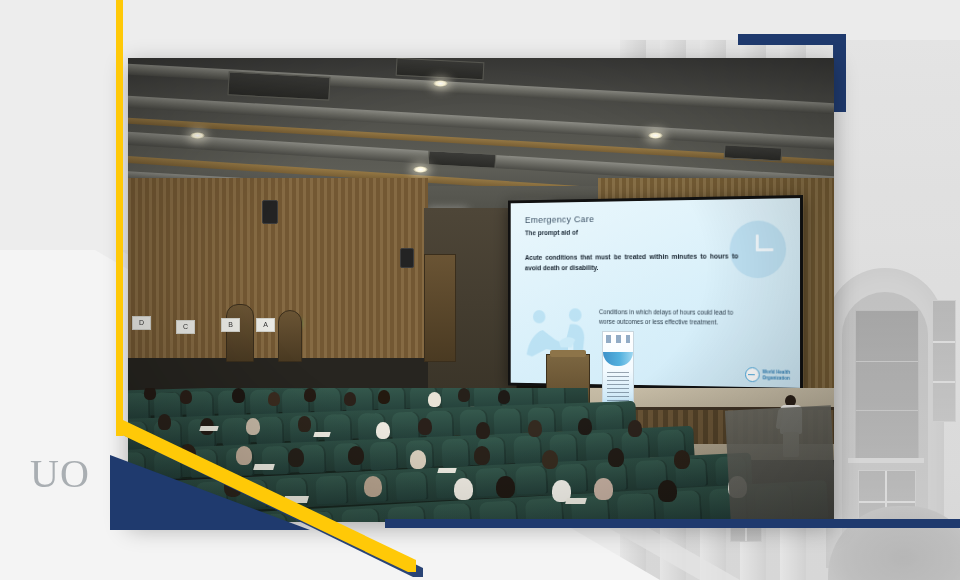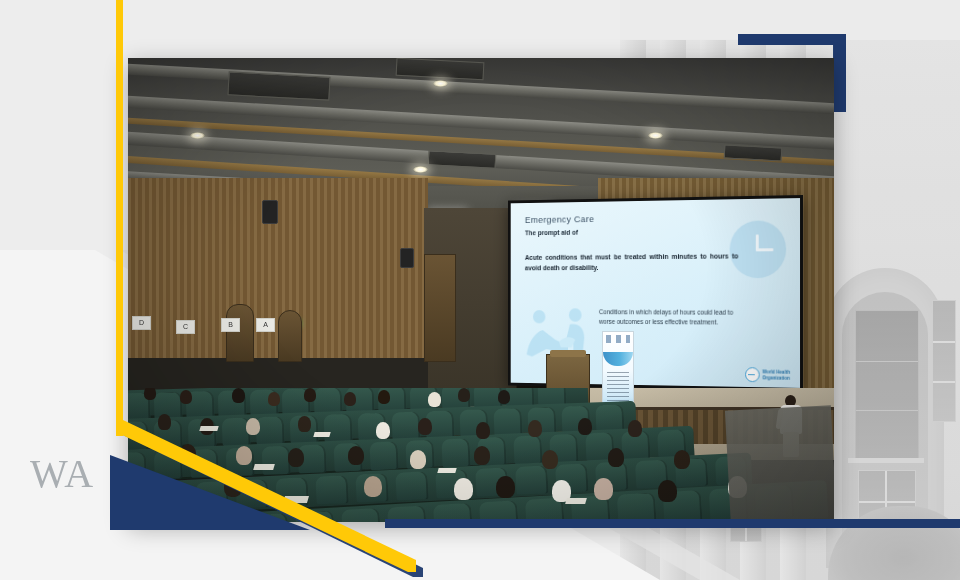--- a/index.html
+++ b/index.html
@@ -628,16 +628,16 @@
     <div class="vignette"></div>
   </div>
 
   <div class="yellow-stripe-v"></div>
   <div class="navy-diag-strip"></div>
   <div class="yellow-stripe-d"></div>
   <div class="navy-tri"></div>
   <div class="navy-bar-bottom"></div>
 
   <div class="logo">
-    <div>WA</div>
+    <div>UO</div>
   </div>
 
 </div>
 
 </body></html>

